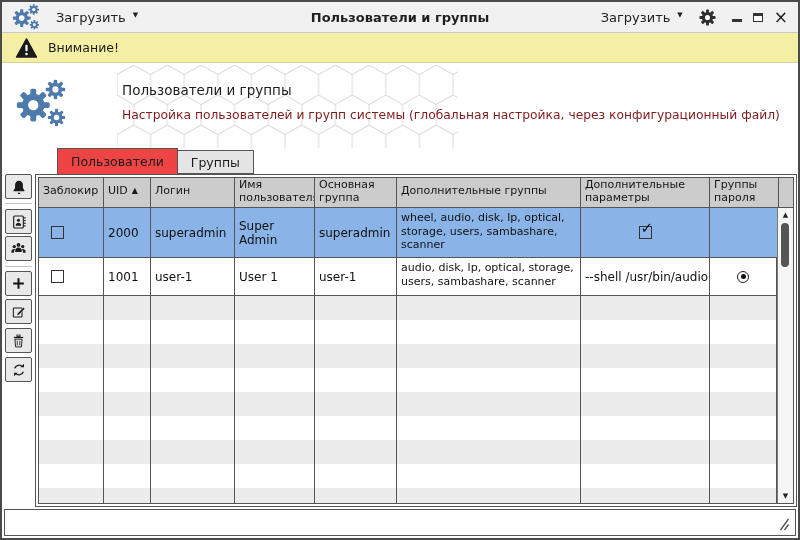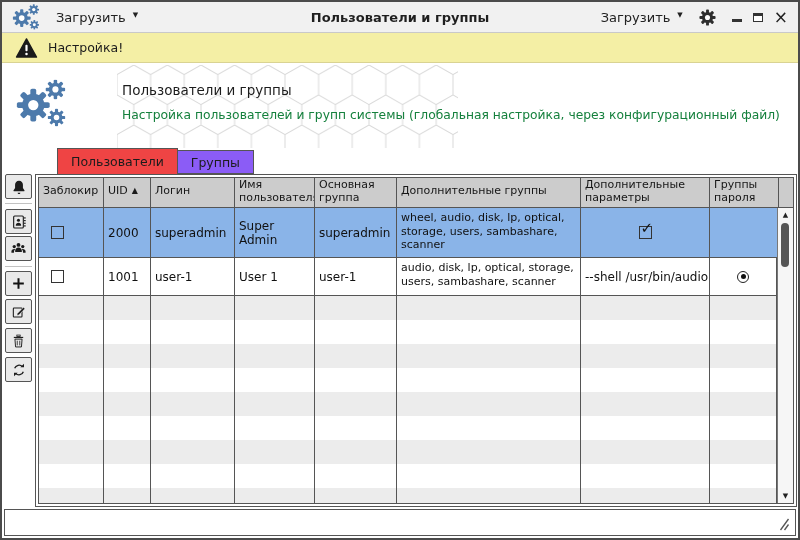--- a/index.html
+++ b/index.html
@@ -22,27 +22,27 @@
   
   .warnbar{position:absolute;left:0;top:31px;right:0;height:30px;background:#f4efa5;
     border-bottom:1px solid #d9d393;display:flex;align-items:center;padding:0 13px;box-sizing:border-box;gap:10px;}
   .warn-text{font-size:12.5px;color:#1c1c1c;}
 
   
   .hexbg{position:absolute;left:115px;top:63px;width:341px;height:83px;}
   .biglogo{position:absolute;left:14px;top:74px;color:#4d7aab;}
   .smalllogo{color:#4d7aab;}
   .h-title{position:absolute;left:120px;top:80px;font-size:13.5px;color:#1c1c1c;}
-  .h-sub{position:absolute;left:120px;top:106px;font-size:12.3px;color:#15803d;width:665px;}
+  .h-sub{position:absolute;left:120px;top:106px;font-size:12.3px;color:#7f1d1d;width:665px;}
 
   
   .tabs{position:absolute;left:55px;top:146px;display:flex;align-items:flex-end;height:26px;}
   .tab{box-sizing:border-box;font-size:12.5px;color:#1c1c1c;padding:0 13px;display:flex;align-items:center;}
   .tab.active{background:#ef4444;border:1px solid #555;border-bottom:none;height:26px;z-index:2;}
-  .tab.inactive{background:#8b5cf6;border:1px solid #555;border-left:none;height:24px;}
+  .tab.inactive{background:#e5e5e5;border:1px solid #555;border-left:none;height:24px;}
 
   
   .tool-btn{position:absolute;left:3px;width:27px;height:25px;background:#e9e9e9;border:1px solid #555;
     box-sizing:border-box;border-radius:2px;display:flex;align-items:center;justify-content:center;}
   .tool-sep{position:absolute;left:3px;width:27px;height:1px;background:#c2c2c2;}
 
   
   .tableframe{position:absolute;left:33px;top:172px;width:762px;height:333px;border:1px solid #555;
     padding:2px;box-sizing:border-box;background:#fff;}
   .tableinner{position:relative;border:1px solid #555;width:100%;height:100%;box-sizing:border-box;
@@ -143,21 +143,21 @@
   </div>
 
   <div class="warnbar">
     <span>
       <svg width="23" height="20" viewBox="0 0 24 22">
         <path d="M12 1 L23 21 H1 Z" fill="#1a1a1a" stroke="#1a1a1a" stroke-width="1.5" stroke-linejoin="round"></path>
         <rect x="10.8" y="7.5" width="2.4" height="7" rx="1" fill="#fff"></rect>
         <circle cx="12" cy="17.5" r="1.4" fill="#fff"></circle>
       </svg>
     </span>
-    <span class="warn-text">Настройка!</span>
+    <span class="warn-text">Внимание!</span>
   </div>
 
   <svg class="hexbg" width="341" height="83">
     <rect width="341" height="83" fill="url(#hexp)"></rect>
   </svg>
   <span class="biglogo">
     <svg width="54" height="56" viewBox="0 0 50 46">
         <use href="#gears3"></use>
       </svg>
   </span>

